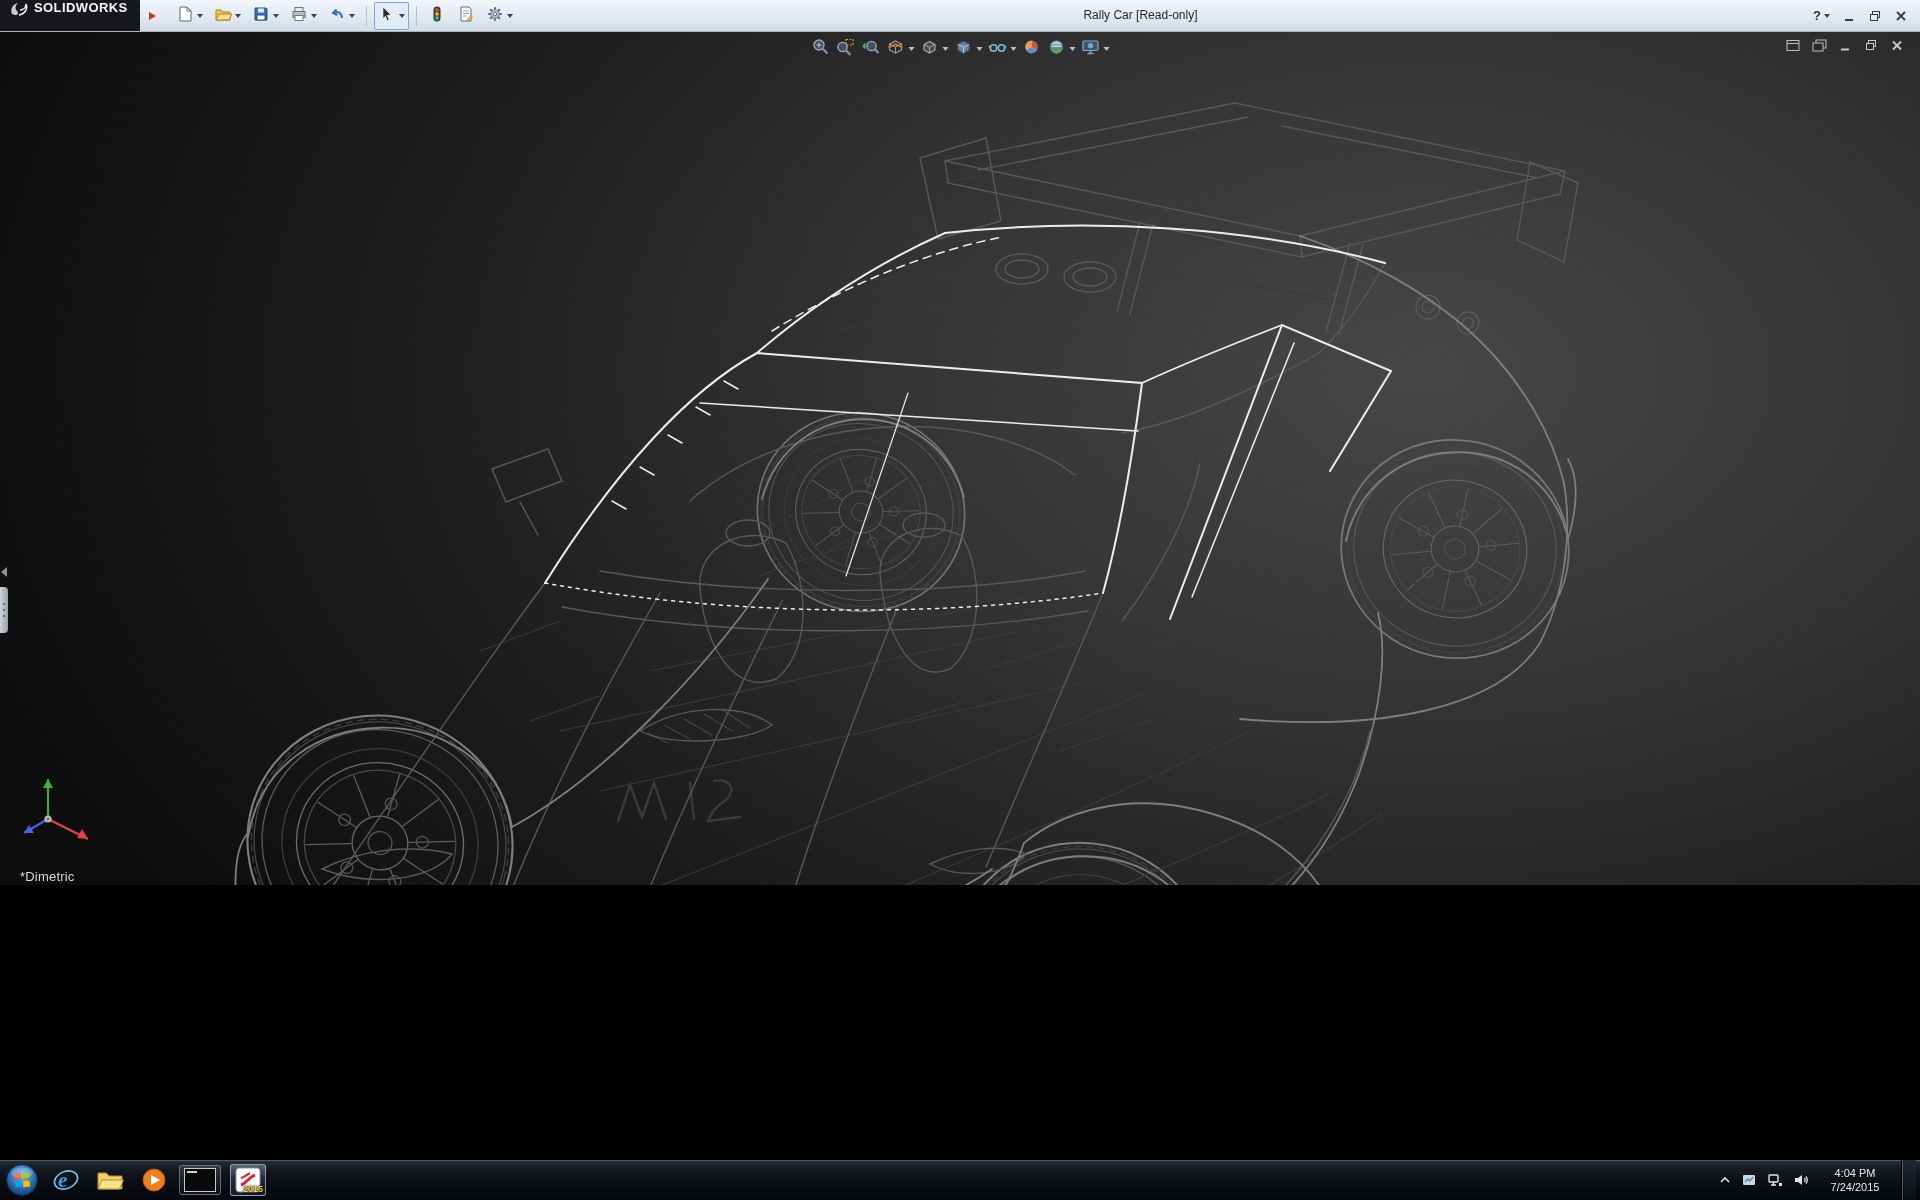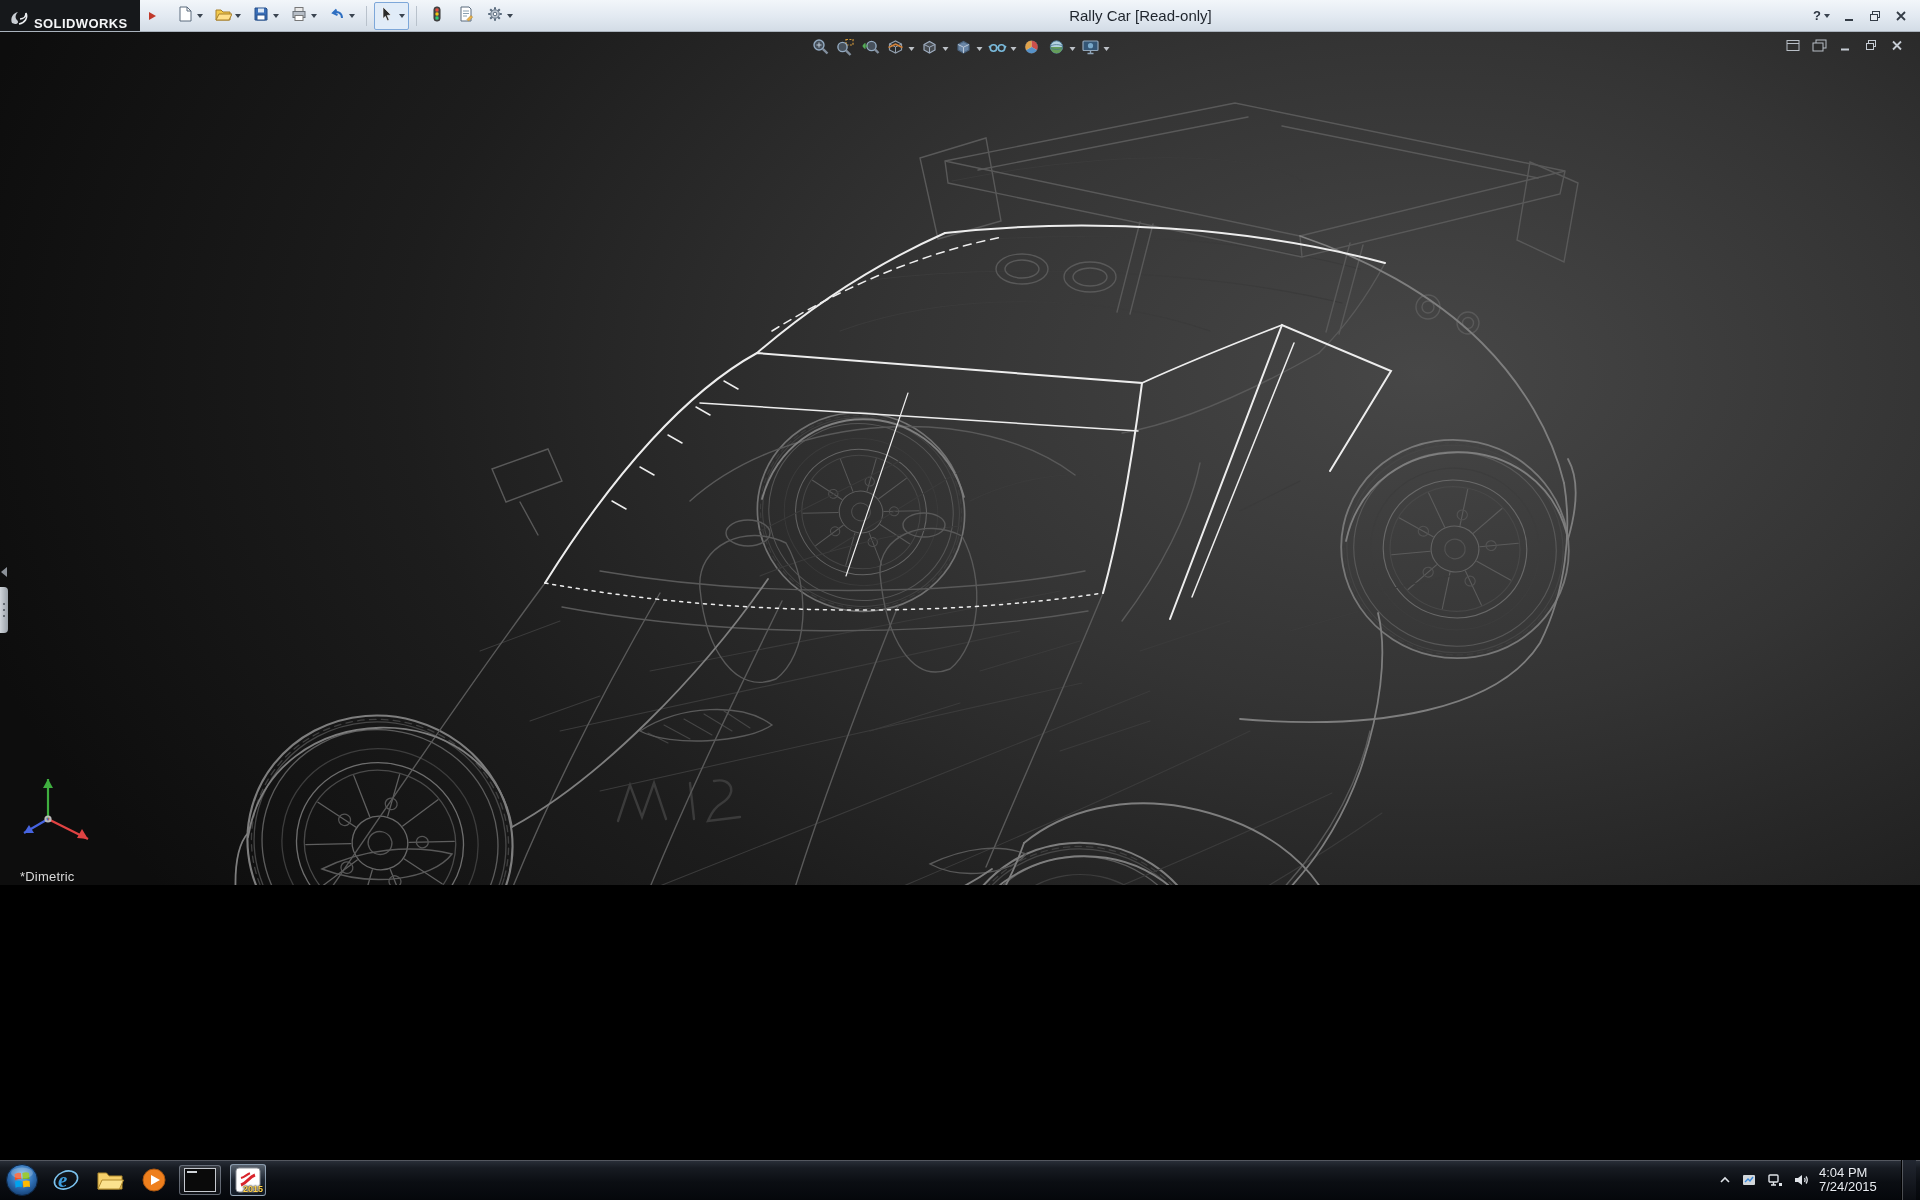--- a/index.html
+++ b/index.html
@@ -3,30 +3,30 @@
 <meta charset="utf-8">
 <style>
   html,body{margin:0;padding:0;}
   body{width:1920px;height:1200px;overflow:hidden;position:relative;background:#000;
        font-family:"Liberation Sans",sans-serif;-webkit-font-smoothing:antialiased;}
 
   
   .titlebar{position:absolute;top:0;left:0;width:1920px;height:31px;
     background:linear-gradient(180deg,#f2f6fa 0%,#e2e9f1 55%,#d3dce6 100%);
     border-bottom:1px solid #aab3bd;display:flex;align-items:center;z-index:50;}
-  .logo-block{height:31px;background:#16181b;display:flex;align-items:flex-end;padding:0 12px 0 8px;gap:6px;cursor:pointer;}
+  .logo-block{height:31px;background:#16181b;display:flex;align-items:flex-start;padding:0 12px 0 8px;gap:6px;cursor:pointer;}
   .logo-text{color:#f4f5f7;font-weight:bold;font-size:13px;letter-spacing:.4px;}
   .flyout{margin-left:6px;display:flex;align-items:center;}
   .main-toolbar{display:flex;align-items:center;margin-left:14px;gap:3px;}
   .tb-btn{height:26px;display:flex;align-items:center;padding:0 3px;border-radius:2px;border:1px solid transparent;cursor:pointer;}
   .tb-btn.pressed{border:1px solid #7da7d9;background:#e1ecf8;}
   .caret{width:0;height:0;border-left:3.5px solid transparent;border-right:3.5px solid transparent;border-top:4px solid #3a4450;margin-left:3px;}
   .tb-sep{width:1px;height:20px;background:#b9c2cc;margin:0 4px;}
   .doc-title{position:absolute;left:59.4%;transform:translateX(-50%);top:0;line-height:31px;
-    font-size:15px;color:#1e242c;white-space:nowrap;}
+    font-size:12px;color:#1e242c;white-space:nowrap;}
   .tb-right{position:absolute;right:8px;top:0;height:31px;display:flex;align-items:center;gap:4px;}
   .help-btn{display:flex;align-items:center;padding:0 4px;cursor:pointer;color:#2c3440;font-weight:bold;font-size:13px;}
   .win-btn{width:22px;height:20px;display:flex;align-items:center;justify-content:center;cursor:pointer;}
 
   
   .viewport{position:absolute;top:31px;left:0;width:1920px;height:854px;overflow:hidden;
     background:radial-gradient(ellipse 1500px 950px at 74% 40%, #474747 0%, #343434 35%, #1d1d1d 68%, #0d0d0d 100%);}
   svg.car{position:absolute;top:0;left:0;}
   svg.car path,svg.car circle,svg.car ellipse,svg.car line{fill:none;stroke-linecap:round;}
   .gG{stroke:#3b3b3b;stroke-width:1.1px;}
@@ -65,21 +65,21 @@
     background:linear-gradient(180deg,rgba(255,255,255,.12),rgba(255,255,255,.03));padding:2px 4px;display:flex;align-items:flex-end;justify-content:center;}
   .tb-app.active .frame{border:1px solid rgba(190,210,230,.65);
     background:linear-gradient(180deg,rgba(200,220,240,.35),rgba(110,140,175,.18) 50%,rgba(55,75,105,.3));}
   .cmd-thumb{width:30px;height:22px;background:#0a0a0a;border:1px solid #c5c9cf;position:relative;}
   .cmd-thumb::before{content:"";position:absolute;left:2px;top:2px;width:10px;height:2px;background:#cfd3d8;}
   .sw-app-icon{position:relative;width:26px;height:26px;}
   .sw-year{position:absolute;right:-2px;bottom:-1px;font-size:9px;font-weight:bold;color:#ffd24a;
     text-shadow:0 0 2px #000,0 0 2px #000;}
   .tray{margin-left:auto;display:flex;align-items:center;gap:10px;padding-right:4px;}
   .tray-btn{display:flex;align-items:center;justify-content:center;cursor:pointer;}
-  .clock{width:72px;text-align:left;color:#e9edf3;font-size:13px;line-height:14px;cursor:default;
+  .clock{width:72px;text-align:center;color:#e9edf3;font-size:11px;line-height:14px;cursor:default;
     text-shadow:0 1px 1px rgba(0,0,0,.8);}
   .show-desktop{width:14px;height:40px;border-left:1px solid #000;box-shadow:inset 1px 0 0 rgba(255,255,255,.25);
     background:linear-gradient(180deg,#222731,#0b0d12);cursor:pointer;}
 </style>
 </head>
 <body>
 
 <div class="titlebar">
   <div class="logo-block">
     <span>

